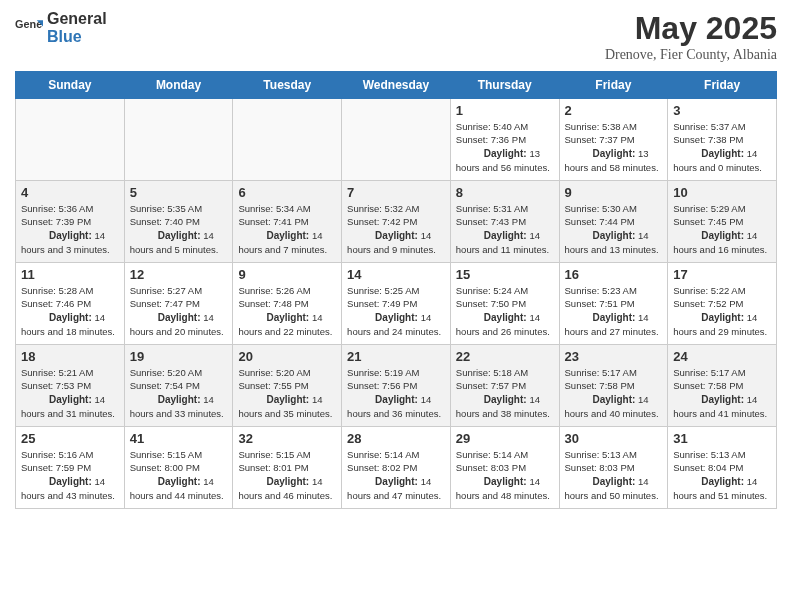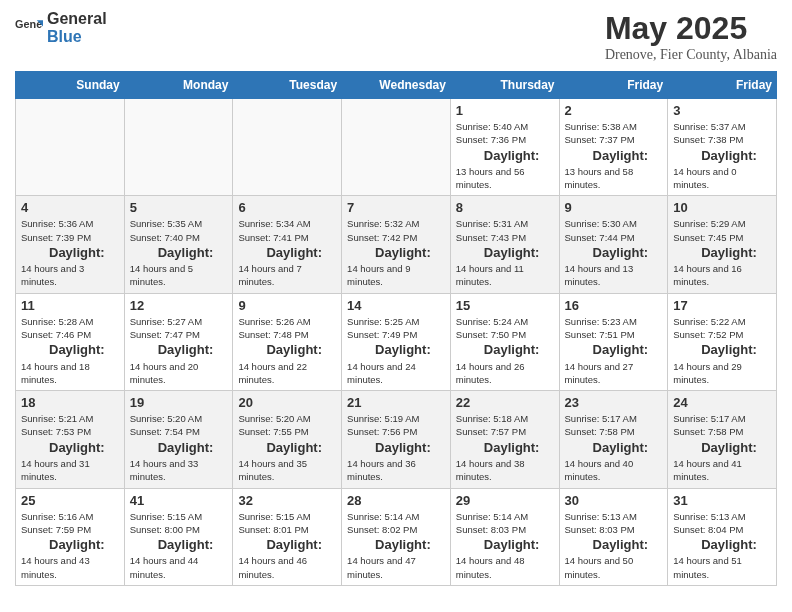--- a/index.html
+++ b/index.html
@@ -19,20 +19,21 @@
     .logo {
       display: flex;
       align-items: center;
       gap: 4px;
     }
     .logo-icon {
       width: 28px;
       height: 28px;
     }
     .title-section {
+      text-align: right;
     }
     .month-title {
       font-size: 32px;
       font-weight: bold;
       color: #333;
     }
     .subtitle {
       font-size: 14px;
       color: #555;
       font-family: Liberation Serif, serif;
@@ -40,21 +41,21 @@
     table {
       width: 100%;
       border-collapse: collapse;
       border: 1px solid #ccc;
     }
     th {
       background-color: #2e75b6;
       color: #fff;
       font-size: 12px;
       padding: 6px 4px;
-      text-align: right;
+      text-align: center;
       border: 1px solid #2e75b6;
     }
     td {
       border: 1px solid #ccc;
       vertical-align: top;
       padding: 4px 5px;
       width: calc(100% / 7);
       min-height: 80px;
       height: 82px;
       background: #fff;
@@ -72,21 +73,21 @@
       display: block;
       margin-bottom: 2px;
     }
     .day-info {
       font-size: 9.5px;
       color: #333;
       line-height: 1.4;
     }
     .daylight-label {
       font-weight: bold;
-      font-size: 13px;
+      font-size: 10px;
       padding-left: 28px;
     }
   </style>
 </head>
 <body>
 
 <div class="header">
   <div class="logo">
     <svg class="logo-icon" viewBox="0 0 36 36" xmlns="http://www.w3.org/2000/svg">
       <text x="0" y="18" font-size="14" font-weight="bold" fill="#333">General</text>

